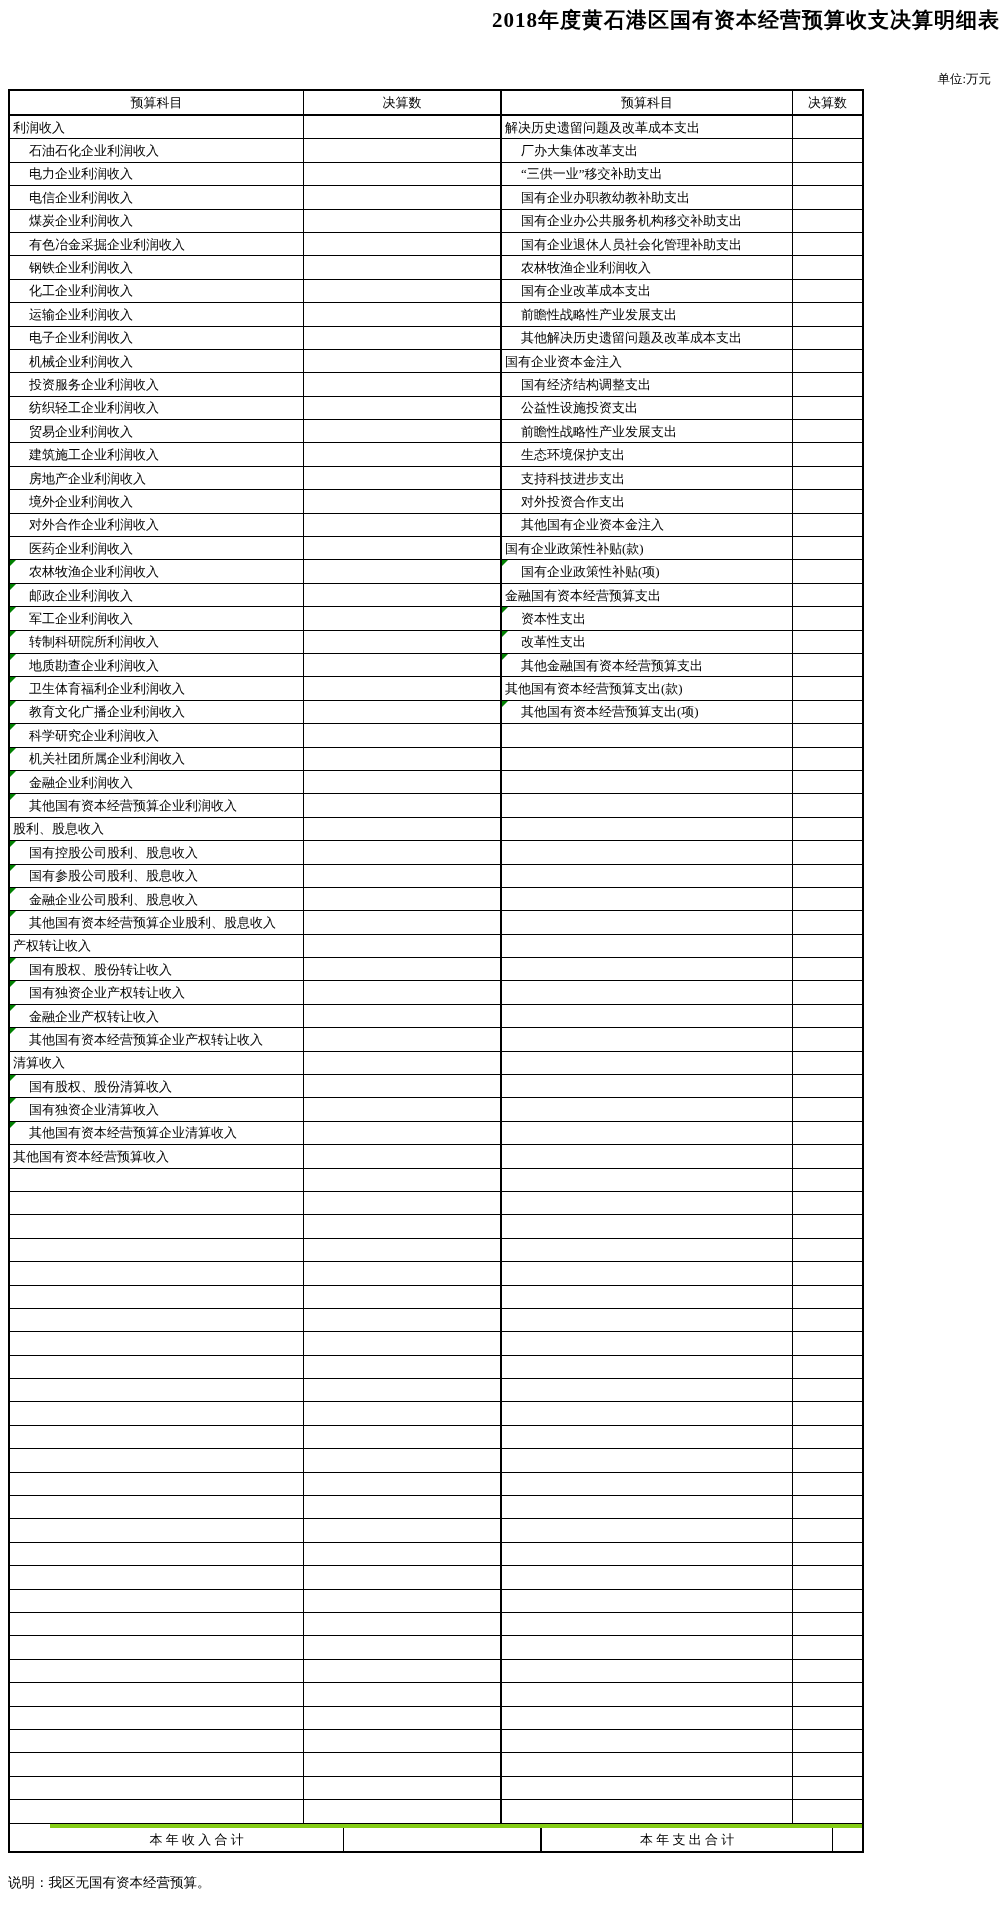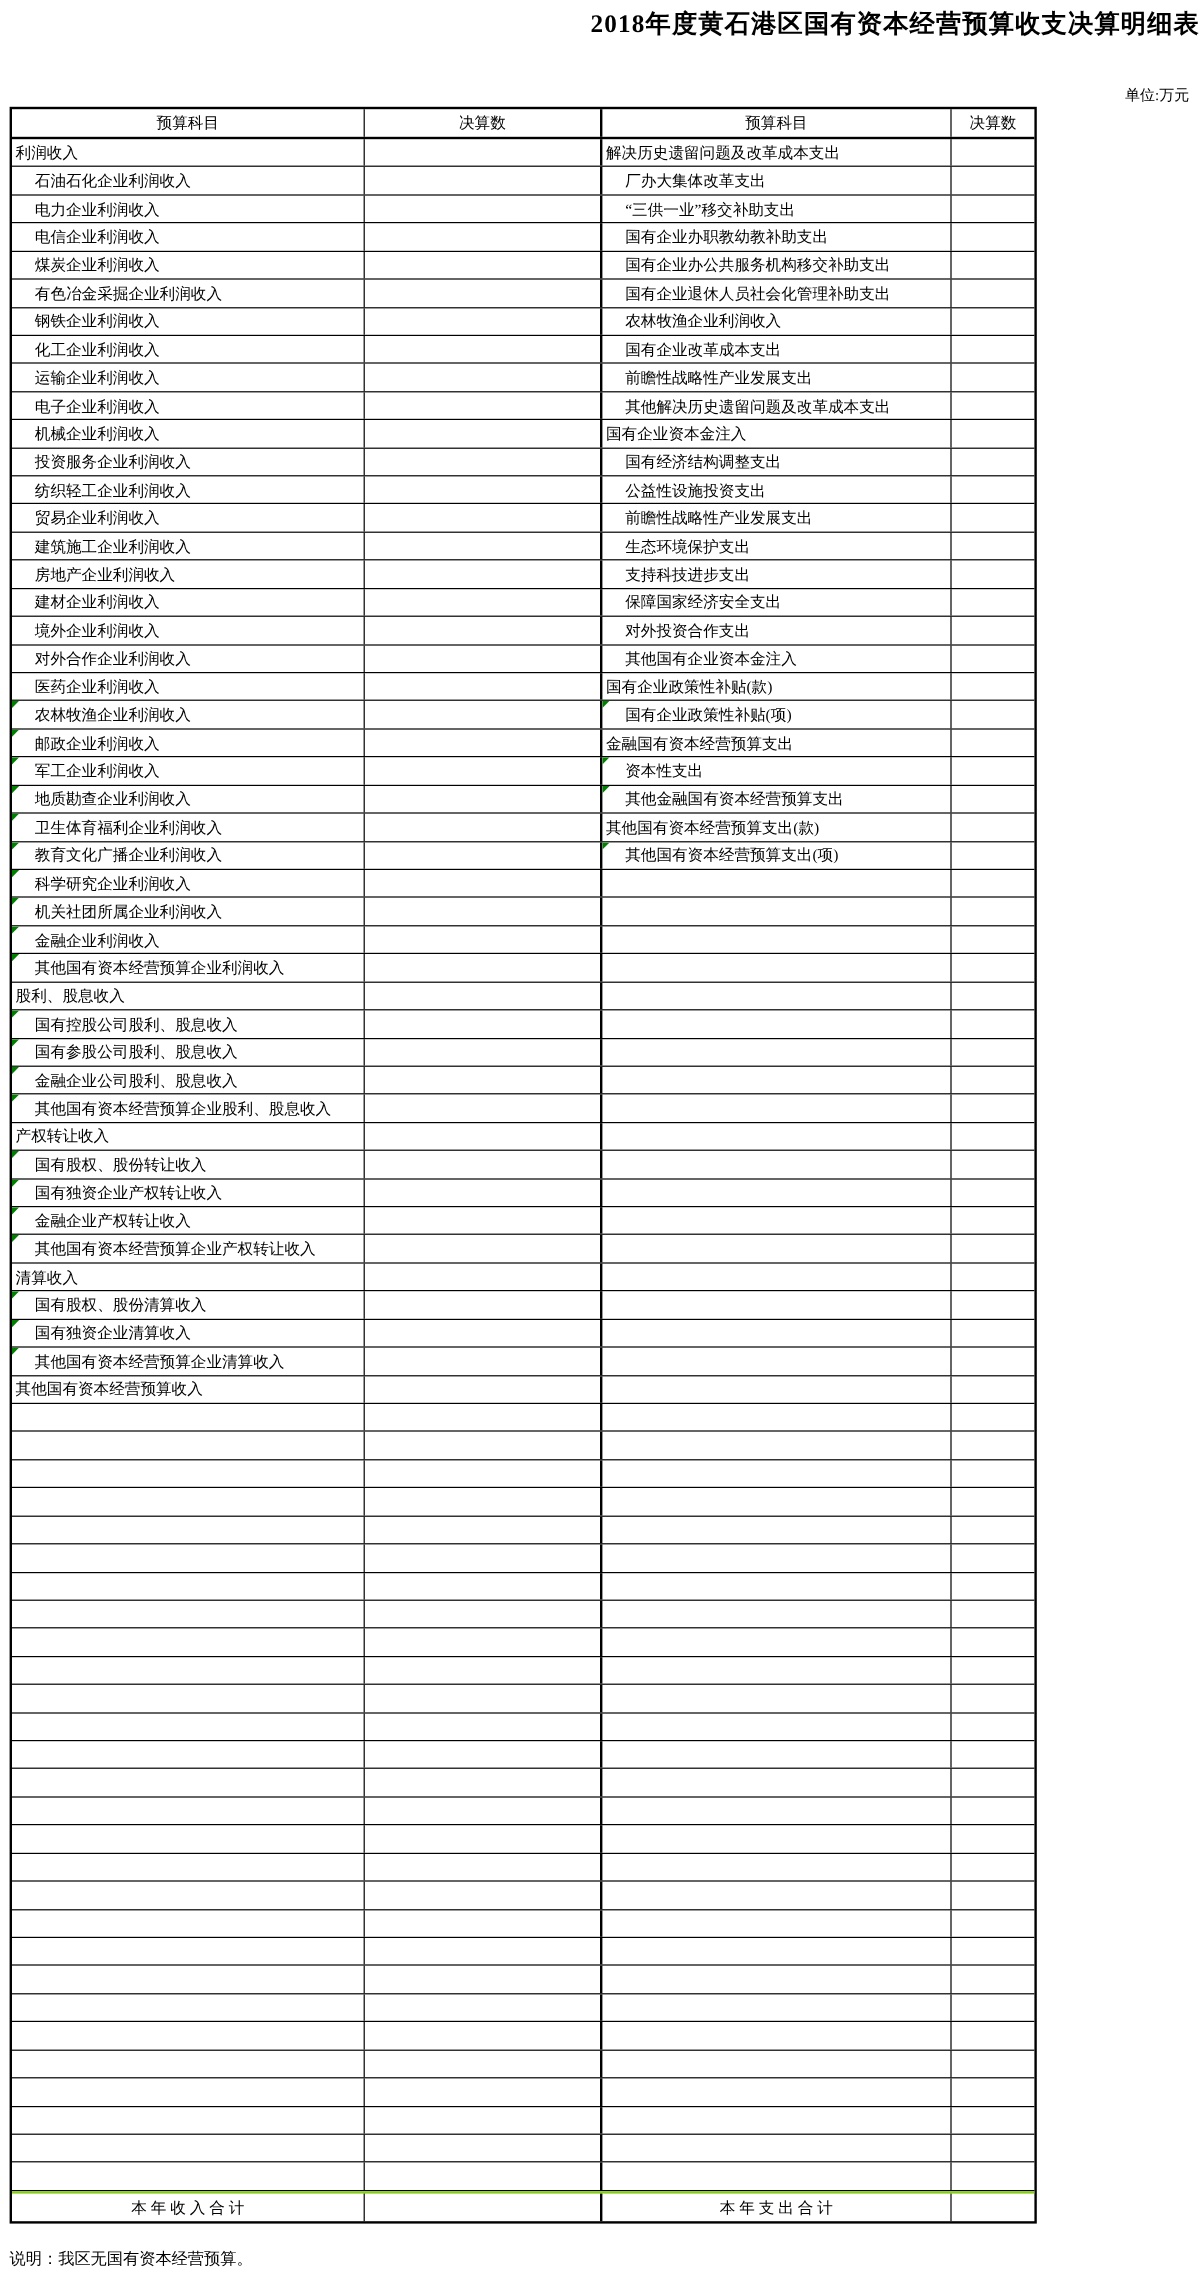--- a/index.html
+++ b/index.html
@@ -10,21 +10,21 @@
   }
   .title{position:absolute;top:6px;left:0;width:100%;text-align:right;
          font-size:21px;font-weight:bold;letter-spacing:1px;}
   .unit{position:absolute;top:71px;right:9px;font-size:12.5px;}
   .tbl{position:absolute;left:8px;top:89px;width:856px;height:1764px;
        border:2px solid #000;box-sizing:border-box;display:flex;flex-direction:column;background:#fff;}
   .row{display:flex;flex:0 0 auto;min-height:0;}
   .rows{flex:1 1 auto;display:flex;flex-direction:column;min-height:0;}
   .rows .row{flex:1 1 0;border-bottom:1px solid #000;}
   .header{height:23px;border-bottom:2px solid #000;}
-  .total{height:23px;border-top:2px solid #84cc16;}
+  .total{height:23px;border-top:4px solid #84cc16;margin-left:40px;}
   .c{box-sizing:border-box;display:flex;align-items:center;overflow:hidden;
      white-space:nowrap;position:relative;font-size:13px;line-height:1;}
   .c1{width:294px;border-right:1px solid #000;}
   .c2{width:198px;border-right:2px solid #000;}
   .c3{width:291px;border-right:1px solid #000;}
   .c4{flex:1 1 auto;}
   .header .c{justify-content:center;}
   .total .c{justify-content:center;}
   .lv0{padding-left:3px;}
   .lv1{padding-left:19px;}
@@ -203,30 +203,20 @@
           <span class="lv1">房地产企业利润收入</span>
         </div>
         <div class="c c2 amt"></div>
         <div class="c c3">
           <span class="lv1">支持科技进步支出</span>
         </div>
         <div class="c c4 amt"></div>
       </div>
       <div class="row">
         <div class="c c1">
-          <span class="lv1">建材企业利润收入</span>
-        </div>
-        <div class="c c2 amt"></div>
-        <div class="c c3">
-          <span class="lv1">保障国家经济安全支出</span>
-        </div>
-        <div class="c c4 amt"></div>
-      </div>
-      <div class="row">
-        <div class="c c1">
           <span class="lv1">境外企业利润收入</span>
         </div>
         <div class="c c2 amt"></div>
         <div class="c c3">
           <span class="lv1">对外投资合作支出</span>
         </div>
         <div class="c c4 amt"></div>
       </div>
       <div class="row">
         <div class="c c1">
@@ -273,20 +263,32 @@
       </div>
       <div class="row">
         <div class="c c1">
           <span class="flag"></span>
           <span class="lv1">军工企业利润收入</span>
         </div>
         <div class="c c2 amt"></div>
         <div class="c c3">
           <span class="flag"></span>
           <span class="lv1">资本性支出</span>
+        </div>
+        <div class="c c4 amt"></div>
+      </div>
+      <div class="row">
+        <div class="c c1">
+          <span class="flag"></span>
+          <span class="lv1">转制科研院所利润收入</span>
+        </div>
+        <div class="c c2 amt"></div>
+        <div class="c c3">
+          <span class="flag"></span>
+          <span class="lv1">改革性支出</span>
         </div>
         <div class="c c4 amt"></div>
       </div>
       <div class="row">
         <div class="c c1">
           <span class="flag"></span>
           <span class="lv1">地质勘查企业利润收入</span>
         </div>
         <div class="c c2 amt"></div>
         <div class="c c3">

